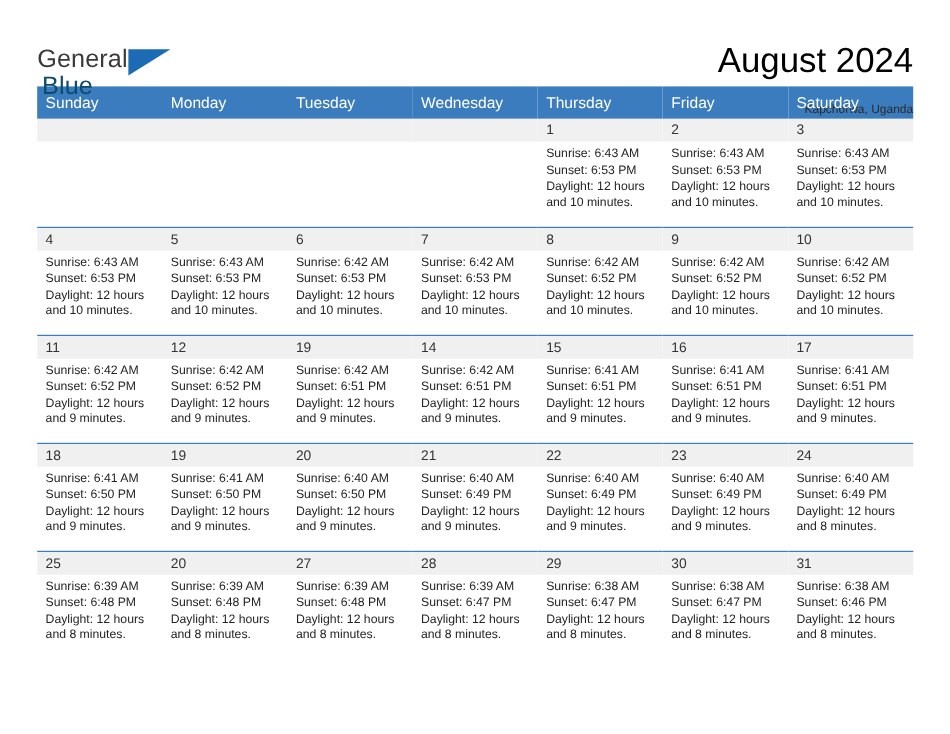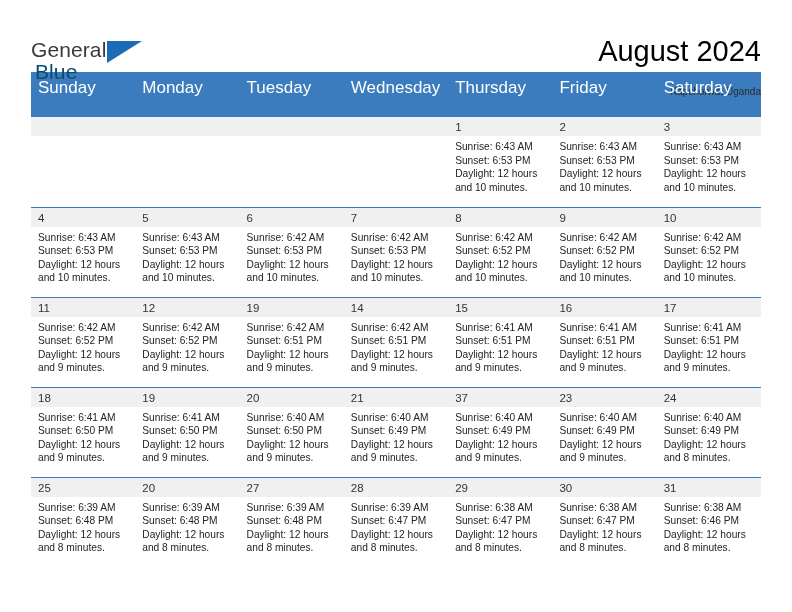--- a/index.html
+++ b/index.html
@@ -77,24 +77,24 @@
 
   
   .calendar {
     width: 730px;
     border-collapse: collapse;
     table-layout: fixed;
   }
   .calendar th {
     background: #3a7cbe;
     color: #ffffff;
-    font-size: 17px;
+    font-size: 13px;
     font-weight: normal;
     text-align: left;
-    padding: 6px 0 19px 7px;
+    padding: 6px 0 6px 7px;
     height: 21px;
     box-sizing: border-box;
   }
   .calendar td {
     vertical-align: top;
     padding: 0;
     border-top: 1.4px solid #3a7cbe;
     height: 90px;
     box-sizing: border-box;
   }
@@ -363,21 +363,21 @@
           <td>
             <div class="daynum">21</div>
             <div class="cell-body">
               <div class="cell-line">Sunrise: 6:40 AM</div>
               <div class="cell-line">Sunset: 6:49 PM</div>
               <div class="cell-line">Daylight: 12 hours</div>
               <div class="cell-line">and 9 minutes.</div>
             </div>
           </td>
           <td>
-            <div class="daynum">37</div>
+            <div class="daynum">22</div>
             <div class="cell-body">
               <div class="cell-line">Sunrise: 6:40 AM</div>
               <div class="cell-line">Sunset: 6:49 PM</div>
               <div class="cell-line">Daylight: 12 hours</div>
               <div class="cell-line">and 9 minutes.</div>
             </div>
           </td>
           <td>
             <div class="daynum">23</div>
             <div class="cell-body">

